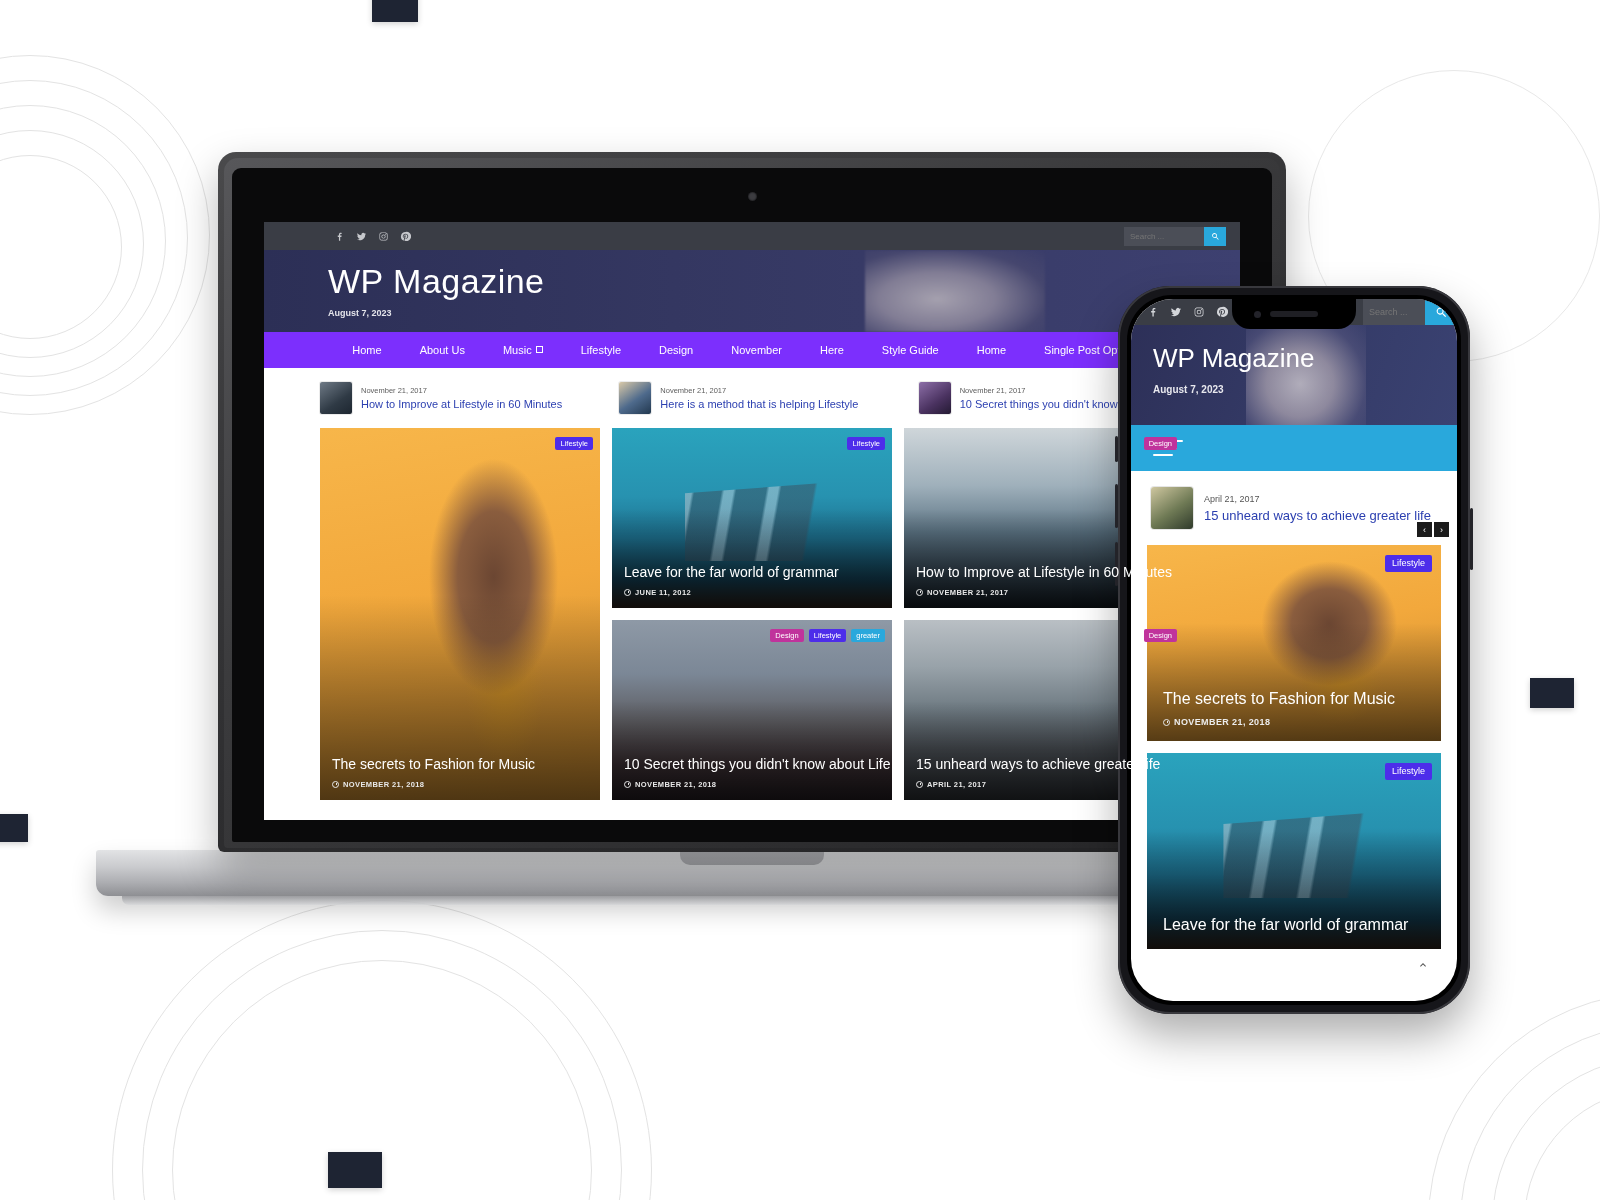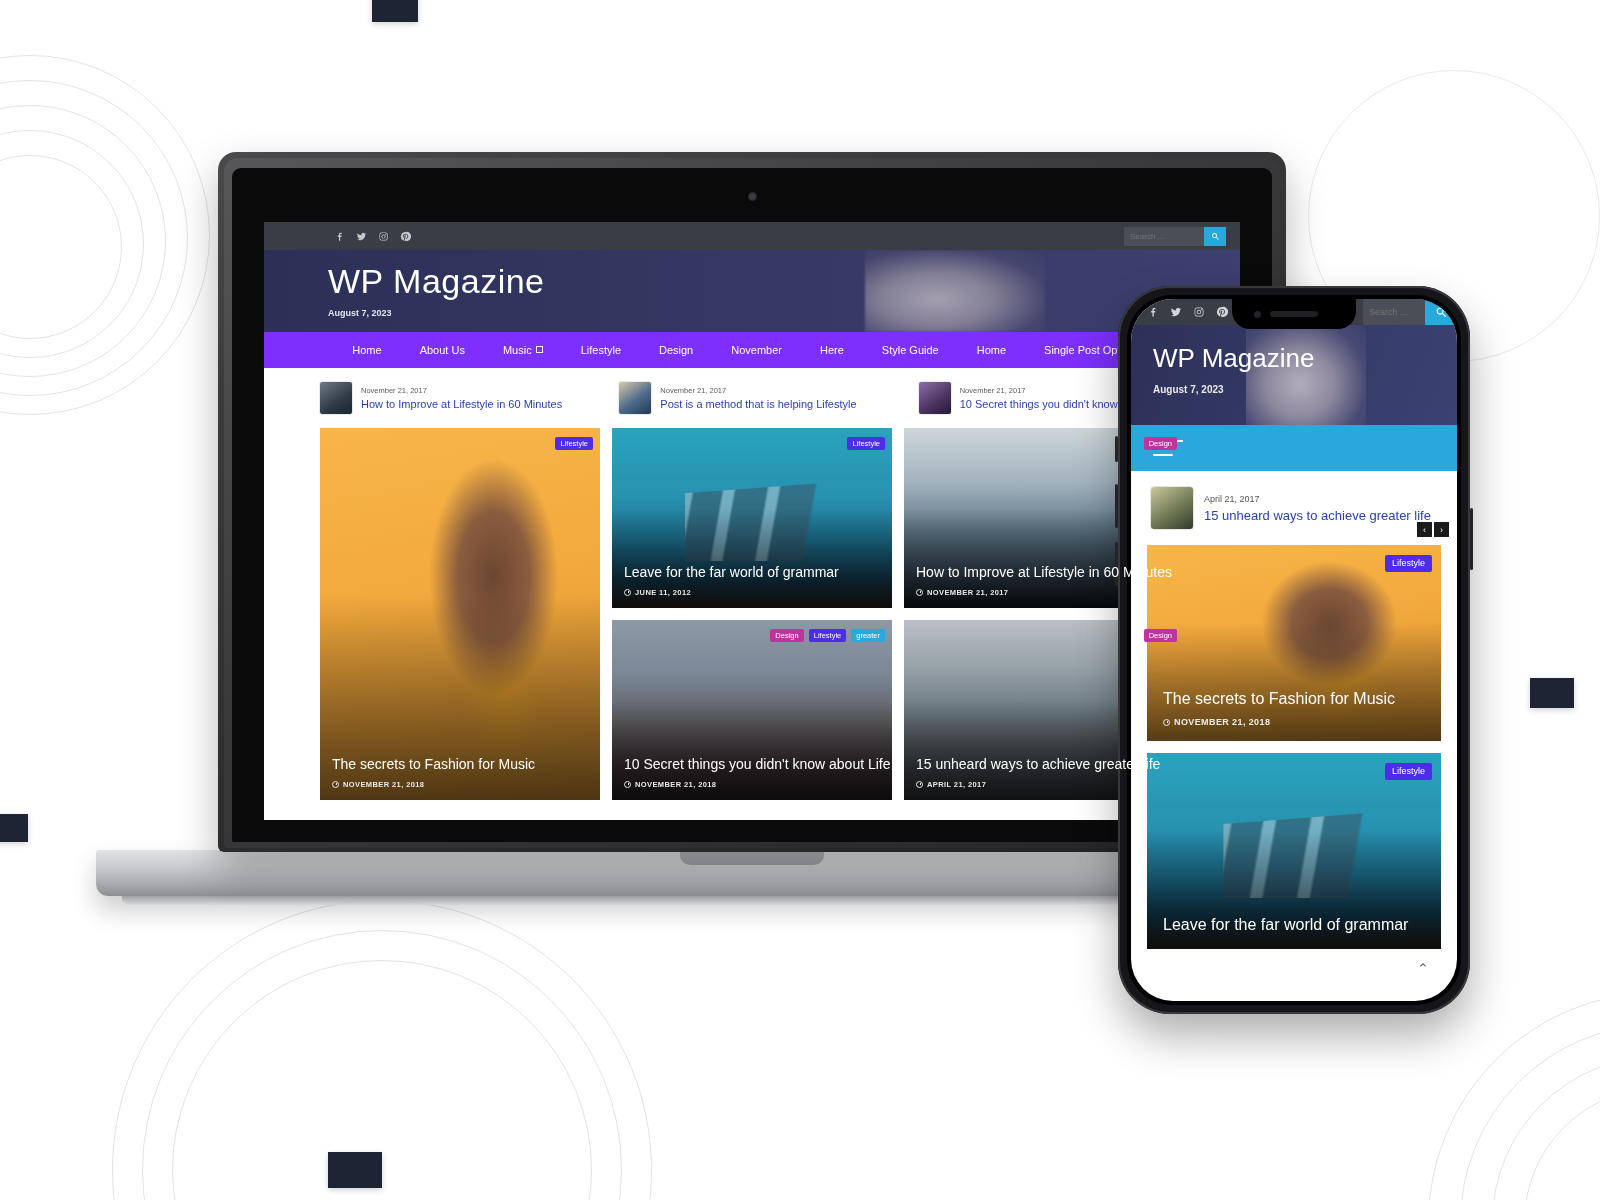--- a/index.html
+++ b/index.html
@@ -314,21 +314,21 @@
               <div class="tick-thumb ph-thumb1"></div>
               <div>
                 <div class="tick-date">November 21, 2017</div>
                 <div class="tick-title">How to  Improve at  Lifestyle in 60  Minutes</div>
               </div>
             </div>
             <div class="tick-item">
               <div class="tick-thumb ph-thumb2"></div>
               <div>
                 <div class="tick-date">November 21, 2017</div>
-                <div class="tick-title">Post is a method that is helping  Lifestyle</div>
+                <div class="tick-title">Here is a method that is helping  Lifestyle</div>
               </div>
             </div>
             <div class="tick-item">
               <div class="tick-thumb ph-thumb3"></div>
               <div>
                 <div class="tick-date">November 21, 2017</div>
                 <div class="tick-title">10 Secret things you didn't know about  Life</div>
               </div>
             </div>
           </div>

